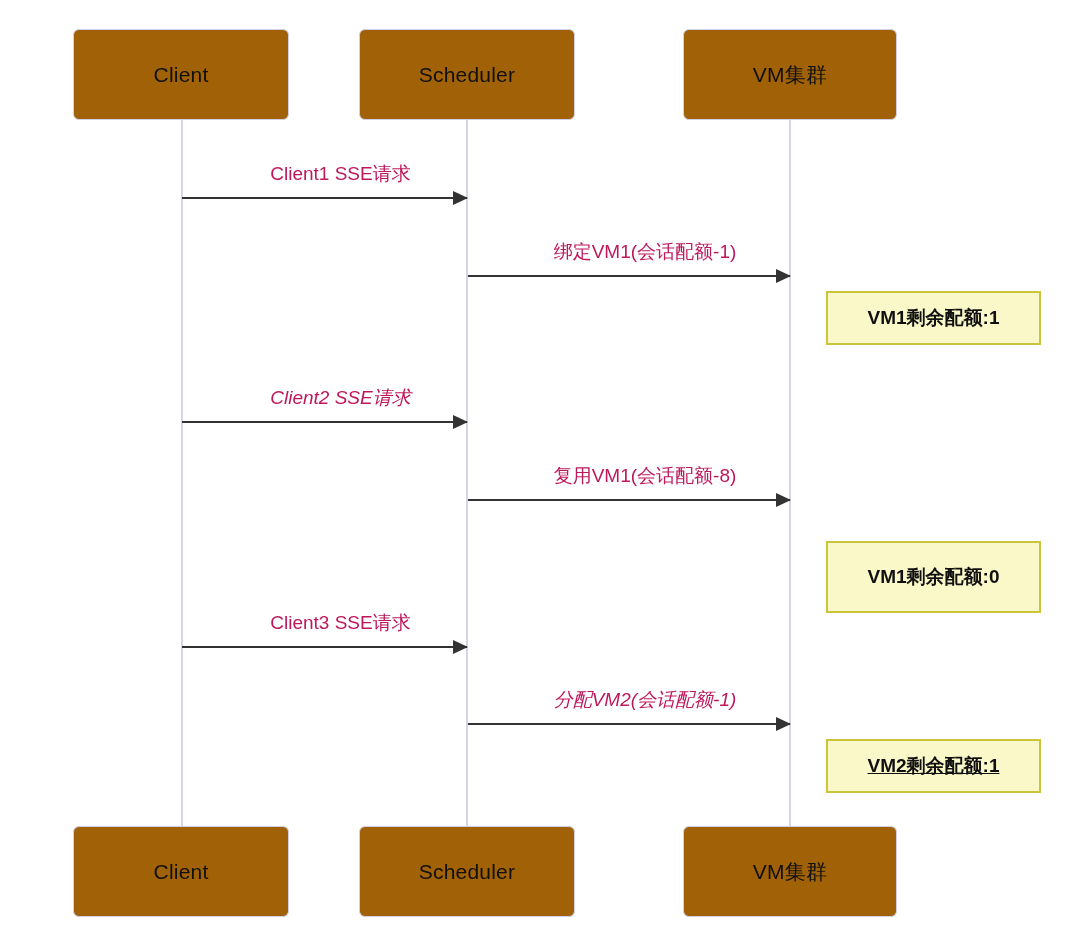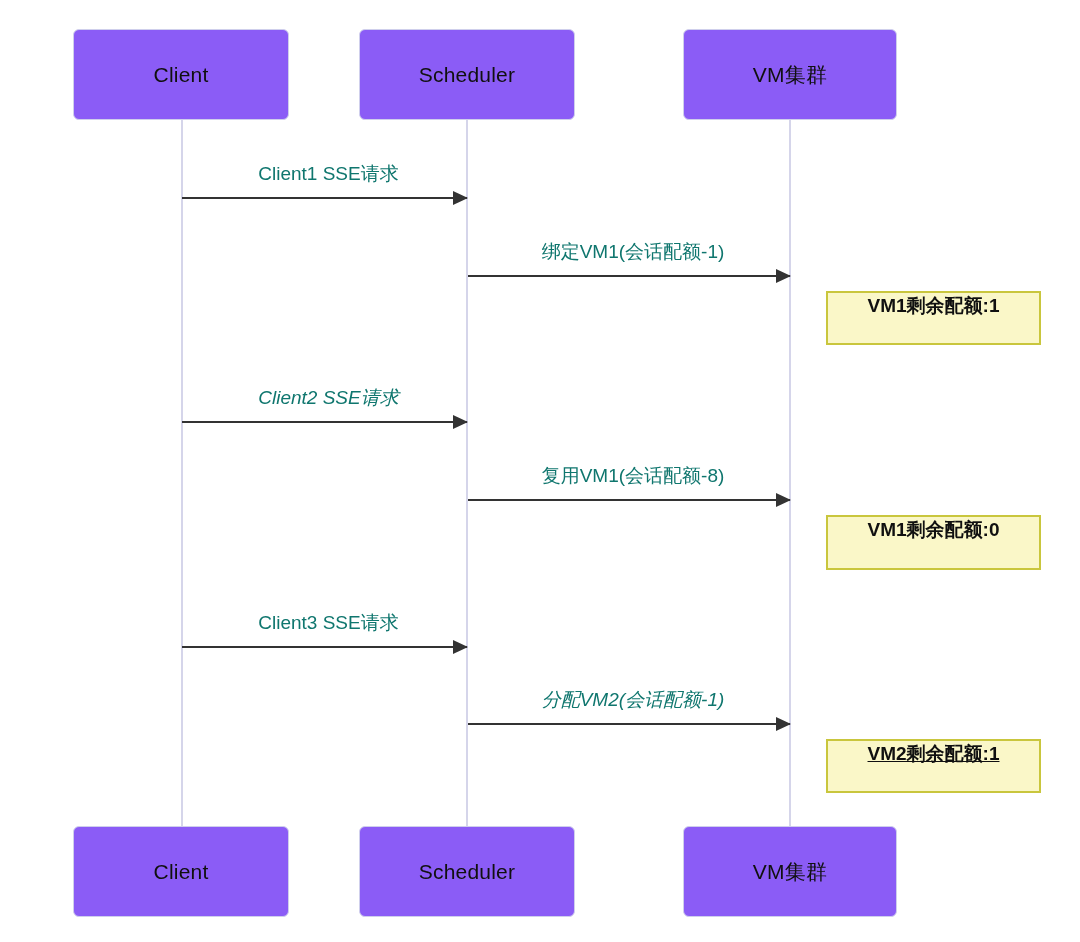--- a/index.html
+++ b/index.html
@@ -26,21 +26,21 @@
   .lifeline {
     position: absolute;
     width: 2px;
     background: #d5d5ea;
   }
 
   
   .participant {
     position: absolute;
     box-sizing: border-box;
-    background: #8b5cf6;
+    background: #a16207;
     border: 1px solid #CFCFEC;
     border-radius: 6px;
     display: flex;
     align-items: center;
     justify-content: center;
     color: #10100f;
     font-size: 21px;
     letter-spacing: 0.2px;
   }
   .participant span {
@@ -67,36 +67,36 @@
     top: -6px;
     width: 0;
     height: 0;
     border-top: 7px solid transparent;
     border-bottom: 7px solid transparent;
     border-left: 15px solid #333333;
   }
   .message .msg-label {
     position: absolute;
     bottom: 12px;
-    left: 4px;
+    left: 16px;
     width: 100%;
     text-align: center;
-    color: #0f766e;
+    color: #be185d;
     font-size: 19px;
     white-space: nowrap;
   }
 
   
   .note {
     position: absolute;
     box-sizing: border-box;
     background: #FAF7C8;
     border: 2px solid #C9C63D;
     display: flex;
-    align-items: flex-start;
+    align-items: center;
     justify-content: center;
     color: #101010;
     font-size: 19px;
     font-weight: bold;
     white-space: nowrap;
   }
 </style>
 </head>
 <body>
 
@@ -151,21 +151,21 @@
   <div class="message" style="left:468px; top:723px; width:322px;font-style:italic;">
     <div class="msg-label">分配VM2(会话配额-1)</div>
     <div class="line"></div>
     <div class="head"></div>
   </div>
 
   <div class="note" style="left:826px; top:291px; width:215px; height:54px;">
     <span>VM1剩余配额:1</span>
   </div>
 
-  <div class="note" style="left:826px; top:515px; width:215px; height:55px;">
+  <div class="note" style="left:826px; top:541px; width:215px; height:72px;">
     <span>VM1剩余配额:0</span>
   </div>
 
   <div class="note" style="left:826px; top:739px; width:215px; height:54px;text-decoration:underline;">
     <span>VM2剩余配额:1</span>
   </div>
 
   <div class="participant" style="left:73px; top:826px; width:216px; height:91px;">
     <span>Client</span>
   </div>

